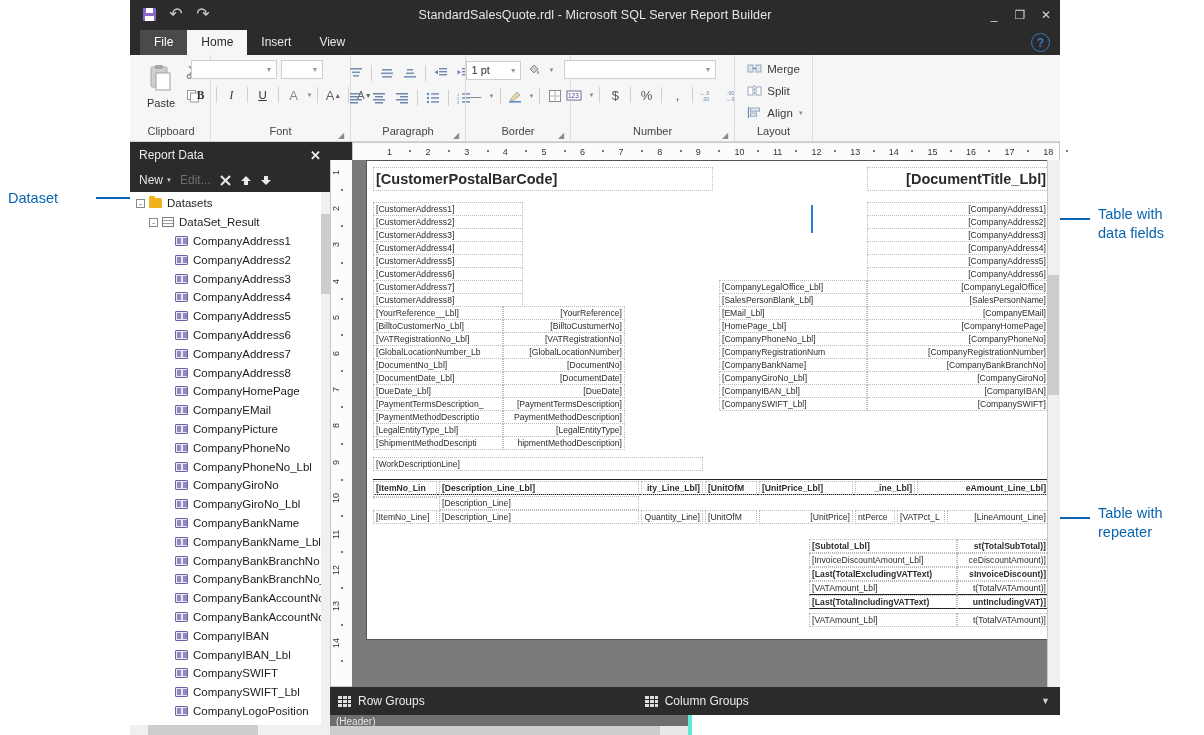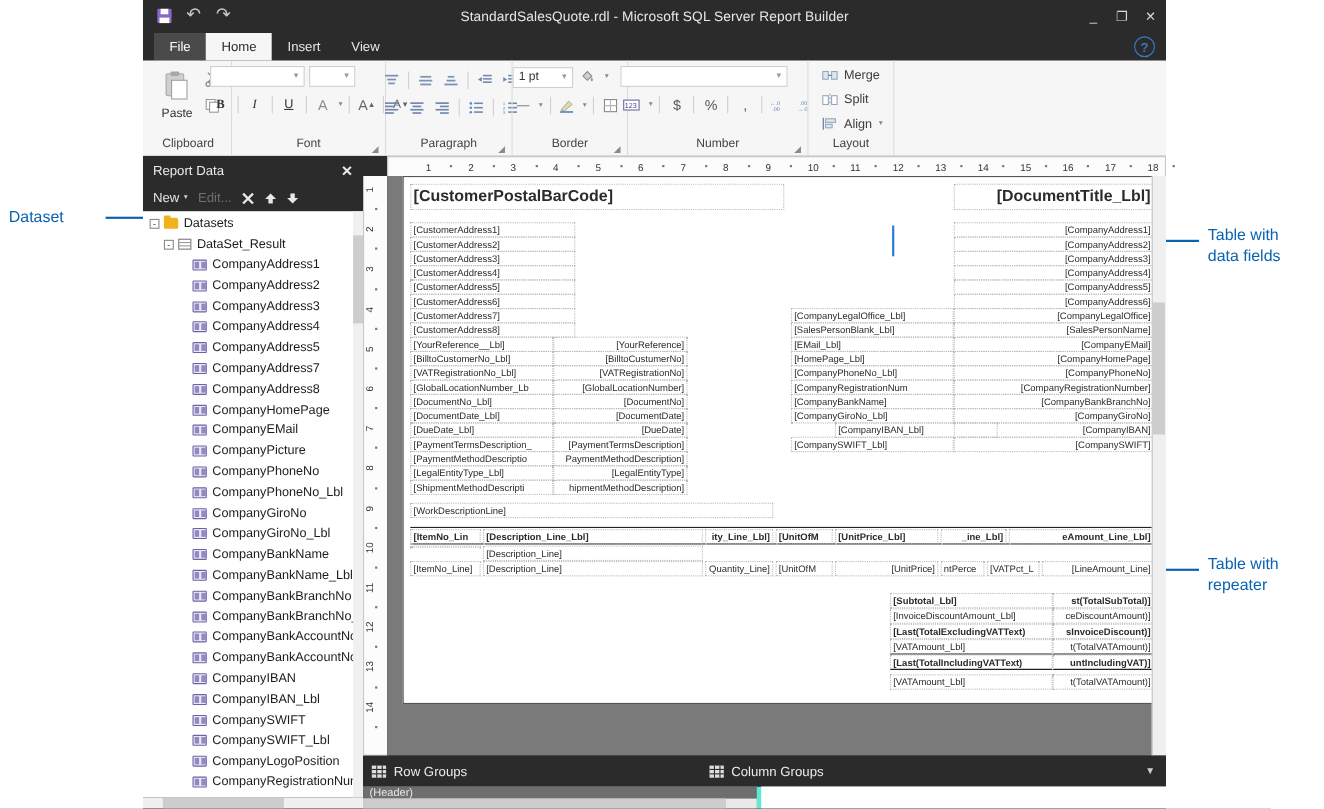--- a/index.html
+++ b/index.html
@@ -549,20 +549,25 @@
               </div>
               <div class="tnode" style="padding-left: 32px;">
                 <span style="width: 13px; flex: 0 0 auto;"></span>
                 <span class="ico-fld"></span>
                 <span class="tlabel">CompanyAddress4</span>
               </div>
               <div class="tnode" style="padding-left: 32px;">
                 <span style="width: 13px; flex: 0 0 auto;"></span>
                 <span class="ico-fld"></span>
                 <span class="tlabel">CompanyAddress5</span>
+              </div>
+              <div class="tnode" style="padding-left: 32px;">
+                <span style="width: 13px; flex: 0 0 auto;"></span>
+                <span class="ico-fld"></span>
+                <span class="tlabel">CompanyAddress6</span>
               </div>
               <div class="tnode" style="padding-left: 32px;">
                 <span style="width: 13px; flex: 0 0 auto;"></span>
                 <span class="ico-fld"></span>
                 <span class="tlabel">CompanyAddress7</span>
               </div>
               <div class="tnode" style="padding-left: 32px;">
                 <span style="width: 13px; flex: 0 0 auto;"></span>
                 <span class="ico-fld"></span>
                 <span class="tlabel">CompanyAddress8</span>
@@ -796,21 +801,21 @@
                 <div class="cell  " style="left: 352px; top: 158px; width: 148px;">[HomePage_Lbl]</div>
                 <div class="cell r " style="left: 500px; top: 158px; width: 182px;">[CompanyHomePage]</div>
                 <div class="cell  " style="left: 352px; top: 171px; width: 148px;">[CompanyPhoneNo_Lbl]</div>
                 <div class="cell r " style="left: 500px; top: 171px; width: 182px;">[CompanyPhoneNo]</div>
                 <div class="cell  " style="left: 352px; top: 184px; width: 148px;">[CompanyRegistrationNum</div>
                 <div class="cell r " style="left: 500px; top: 184px; width: 182px;">[CompanyRegistrationNumber]</div>
                 <div class="cell  " style="left: 352px; top: 197px; width: 148px;">[CompanyBankName]</div>
                 <div class="cell r " style="left: 500px; top: 197px; width: 182px;">[CompanyBankBranchNo]</div>
                 <div class="cell  " style="left: 352px; top: 210px; width: 148px;">[CompanyGiroNo_Lbl]</div>
                 <div class="cell r " style="left: 500px; top: 210px; width: 182px;">[CompanyGiroNo]</div>
-                <div class="cell  " style="left: 352px; top: 223px; width: 148px; margin-left: 40px;">[CompanyIBAN_Lbl]</div>
+                <div class="cell  " style="left: 352px; top: 223px; width: 148px;">[CompanyIBAN_Lbl]</div>
                 <div class="cell r " style="left: 500px; top: 223px; width: 182px;">[CompanyIBAN]</div>
                 <div class="cell  " style="left: 352px; top: 236px; width: 148px;">[CompanySWIFT_Lbl]</div>
                 <div class="cell r " style="left: 500px; top: 236px; width: 182px;">[CompanySWIFT]</div>
                 <div class="hdrline" style="left: 6px; top: 318px; width: 676px;"></div>
                 <div class="hdrline" style="left: 6px; top: 333px; width: 676px;"></div>
                 <div class="cell  b" style="left: 6px; top: 320px; width: 64px;">[ItemNo_Lin</div>
                 <div class="cell  b" style="left: 72px; top: 320px; width: 200px;">[Description_Line_Lbl]</div>
                 <div class="cell  b" style="left: 274px; top: 320px; width: 62px; text-align: right;">ity_Line_Lbl]</div>
                 <div class="cell  b" style="left: 338px; top: 320px; width: 52px;">[UnitOfM</div>
                 <div class="cell  b" style="left: 392px; top: 320px; width: 94px;">[UnitPrice_Lbl]</div>

